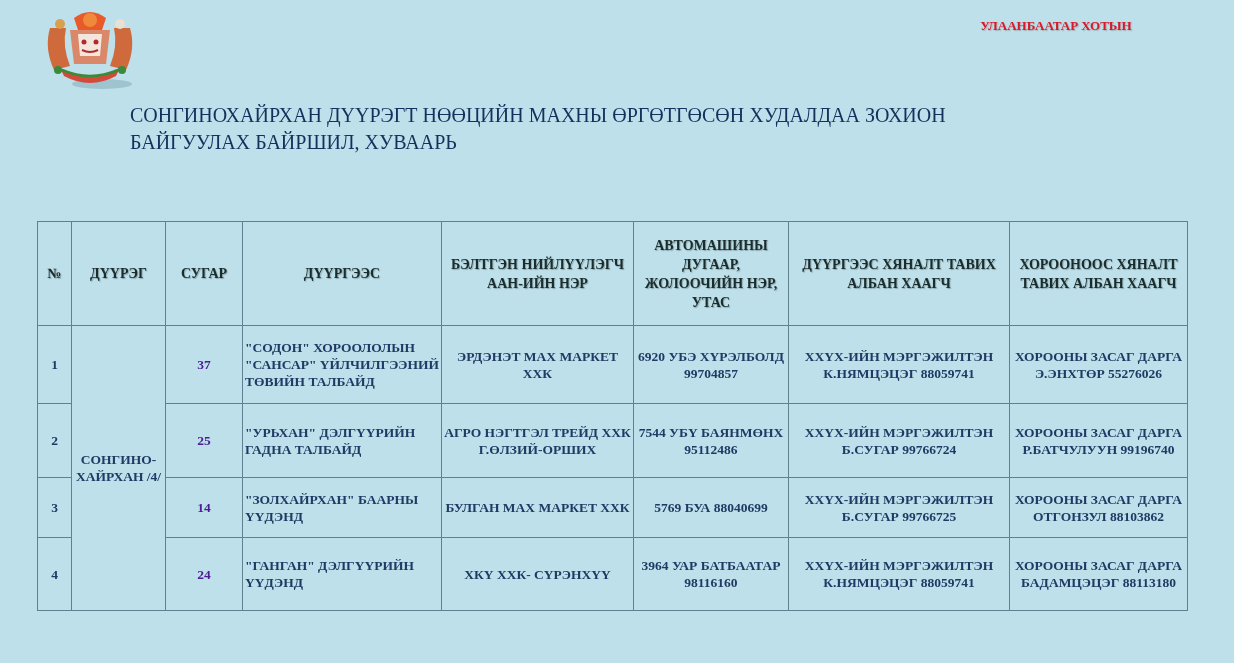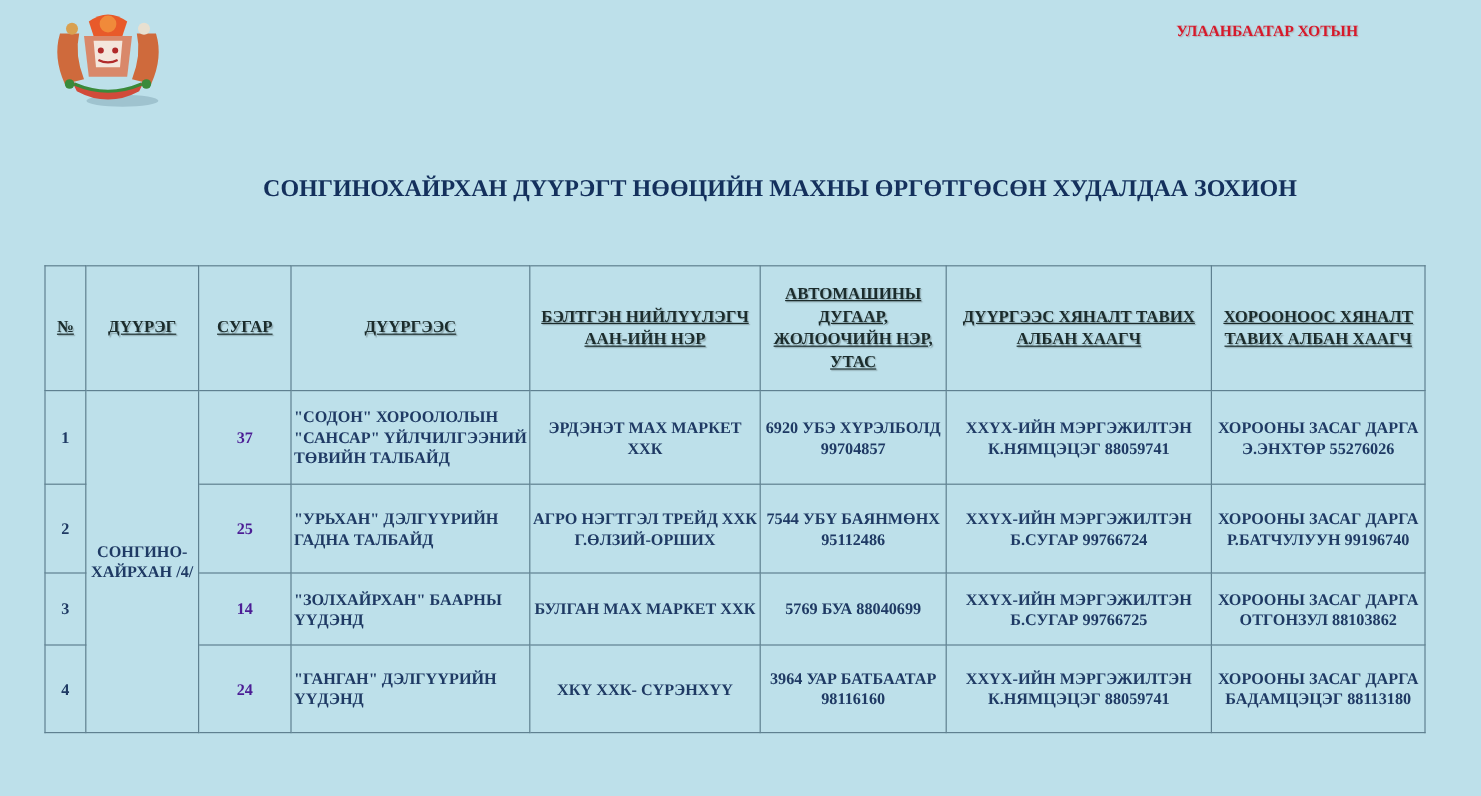--- a/index.html
+++ b/index.html
@@ -13,39 +13,38 @@
   .emblem {
     position: absolute; left: 40px; top: 8px; width: 100px; height: 84px;
   }
   .org {
     position: absolute; right: 18px; top: 14px; width: 320px;
     text-align: center; color: #d7192a; font-weight: bold; font-size: 13px; line-height: 23px;
     text-shadow: 1px 1px 1px rgba(120,30,30,0.25);
   }
   .title {
     position: absolute; left: 130px; top: 102px; width: 1040px;
-    text-align: center; color: #14305c; font-weight: bold; font-size: 20px; line-height: 27px; margin-top: 42px;
+    text-align: left; color: #14305c; font-weight: normal; font-size: 20px; line-height: 27px;
   }
   table.sched {
     position: absolute; left: 37px; top: 221px;
     border-collapse: collapse; table-layout: fixed;
     width: 1150px;
   }
   table.sched td, table.sched th {
     border: 1px solid #5f8090;
     padding: 0 2px;
     font-weight: bold;
     font-size: 13.5px;
     line-height: 17px;
     vertical-align: middle;
   }
   table.sched th {
     color: #1b2c2c; text-align: center; font-size: 14px; line-height: 19px;
     text-shadow: 1px 1px 1px rgba(0,0,0,0.25);
-    text-decoration: underline;
   }
   .c-center { text-align: center; }
   .c-left { text-align: left; }
   .red { color: #4c1d95; }
   .num { color: #1f3a64; }
 </style>
 </head>
 <body>
 
 <div class="emblem">
@@ -68,20 +67,21 @@
     <circle cx="80" cy="16" r="5" fill="#e8e0d0"></circle>
   </svg>
 </div>
 
 <div class="org">
   <div>УЛААНБААТАР ХОТЫН</div>
 </div>
 
 <div class="title">
   <div>СОНГИНОХАЙРХАН ДҮҮРЭГТ НӨӨЦИЙН МАХНЫ ӨРГӨТГӨСӨН ХУДАЛДАА ЗОХИОН</div>
+  <div>БАЙГУУЛАХ БАЙРШИЛ, ХУВААРЬ</div>
 </div>
 
 <table class="sched">
   <colgroup>
     <col style="width:34px">
     <col style="width:94px">
     <col style="width:77px">
     <col style="width:199px">
     <col style="width:192px">
     <col style="width:155px">

